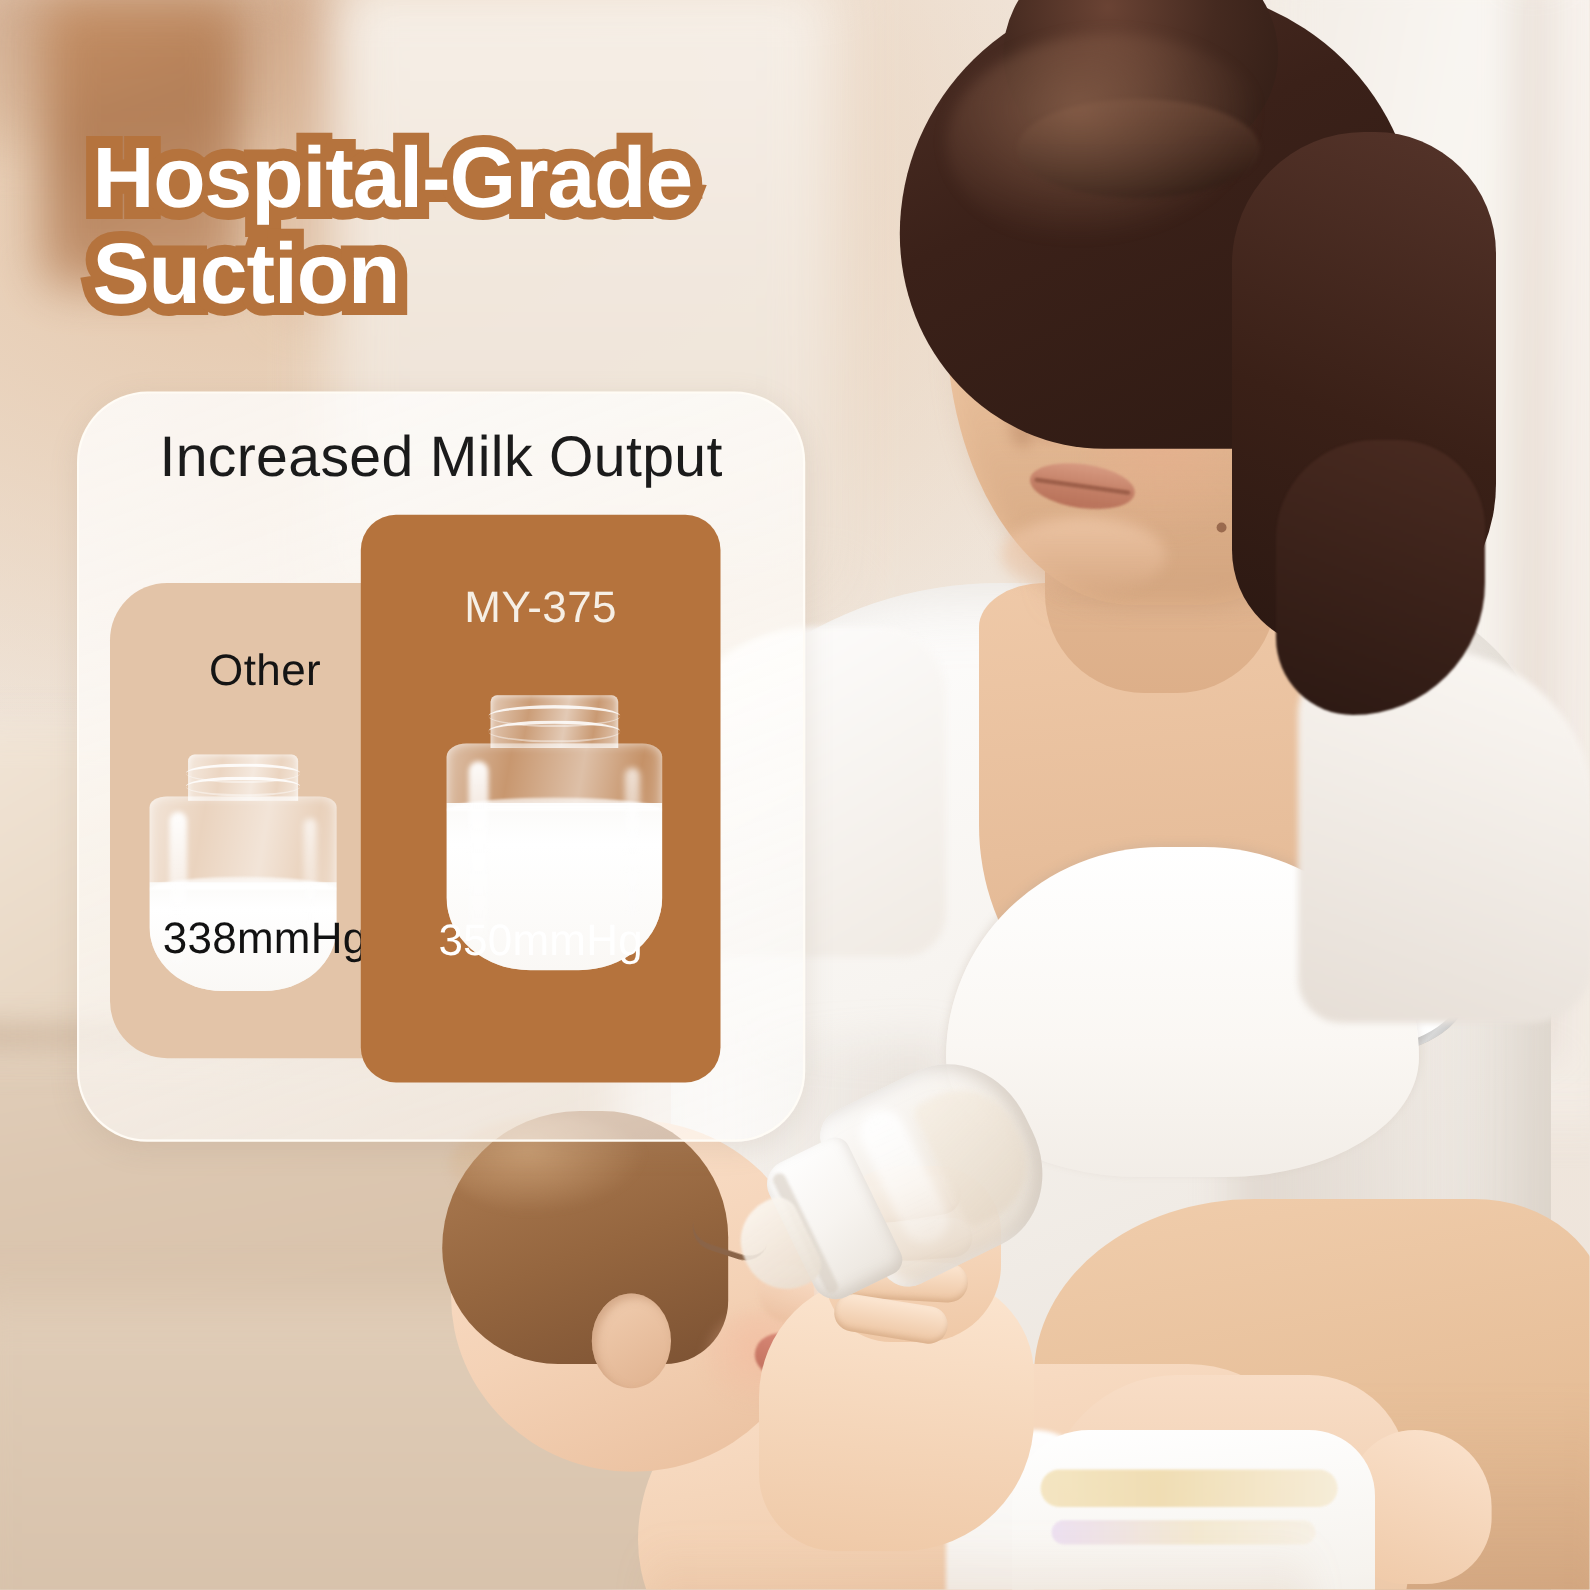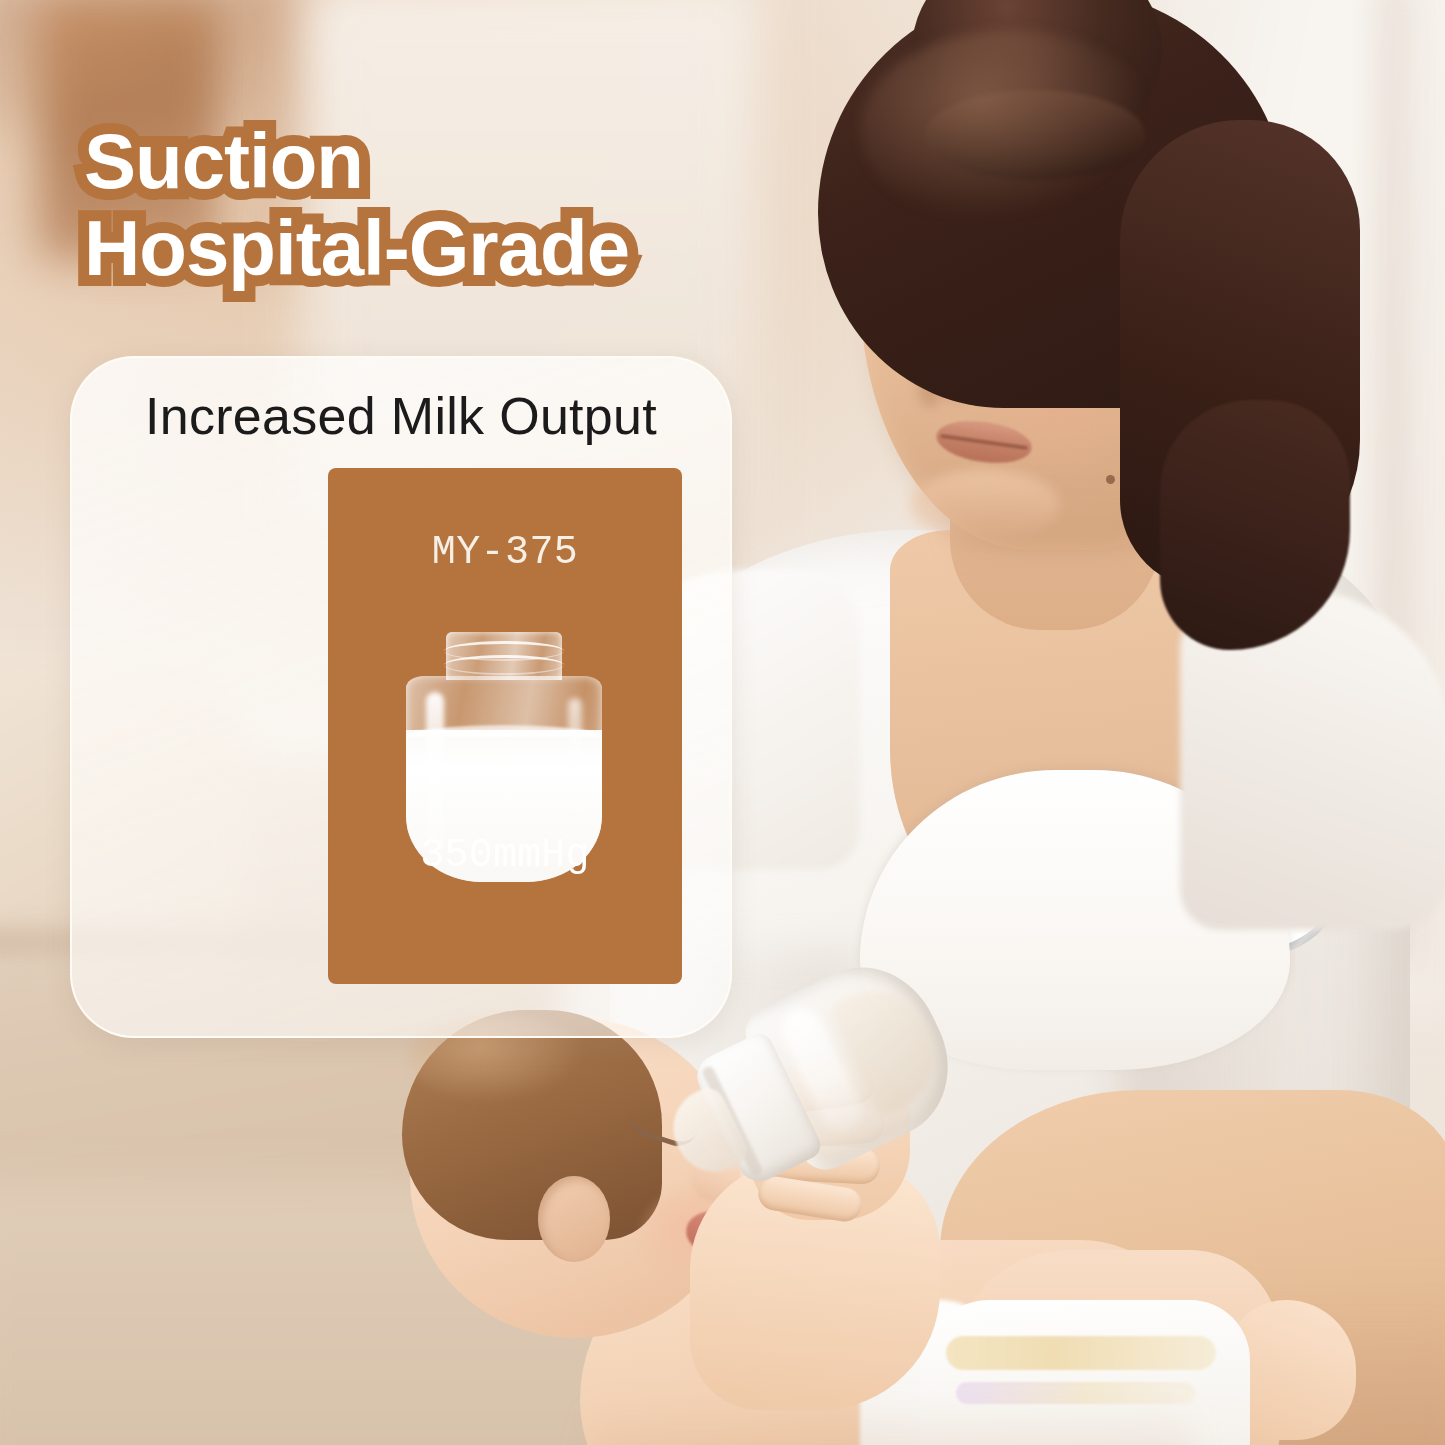--- a/index.html
+++ b/index.html
@@ -453,24 +453,23 @@
   }
 
   
   .col{position:absolute;bottom:0;}
   .col-other{
     left:28px;top:172px;width:282px;bottom:74px;
     background:#E3C4A8;
     border-radius:52px 0 0 52px;
   }
   .col-my{
-    left:256px;top:110px;width:354px;bottom:52px;
+    left:256px;top:110px;width:327px;bottom:52px;
     background:#B5733D;
-    border-radius:8px;
-    font-family:Liberation Mono, monospace;
+    border-radius:32px;
   }
   .col-label{
     position:absolute;left:0;width:100%;text-align:center;
     font-size:40px;letter-spacing:.4px;
   }
   .col-other .col-label{top:58px;color:#141414;}
   .col-my .col-label{top:62px;color:#F6EFE5;}
 
   .col-value{
     position:absolute;left:0;width:100%;text-align:center;
@@ -633,27 +632,43 @@
       <div class="bb-body"></div>
       <div class="bb-milk"></div>
       <div class="bb-shine"></div>
       <div class="bb-collar"></div>
       <div class="bb-collar-ring"></div>
       <div class="bb-nipple"></div>
     </div>
   </div>
 
   <div class="headline">
+    <span class="ln"><span>Hospital-Grade</span></span>
     <span class="ln"><span>Suction</span></span>
-    <span class="ln"><span>Hospital-Grade</span></span>
   </div>
 
   <div class="card">
     <div class="card-title">Increased Milk Output</div>
 
+    <div class="col col-other">
+      <div class="col-label">Other</div>
+      <div class="jar-wrap-other">
+        <div class="jar" id="jarOther">
+          <div class="neck"></div>
+          <div class="thread t1"></div>
+          <div class="thread t2"></div>
+          <div class="body">
+            <div class="milk"></div>
+          </div>
+          <div class="hl"></div>
+          <div class="hl-r"></div>
+        </div>
+      </div>
+      <div class="col-value">338mmHg</div>
+    </div>
 
     <div class="col col-my">
       <div class="col-label">MY-375</div>
       <div class="jar-wrap-my">
         <div class="jar" id="jarMy">
           <div class="neck"></div>
           <div class="thread t1"></div>
           <div class="thread t2"></div>
           <div class="body">
             <div class="milk"></div>

